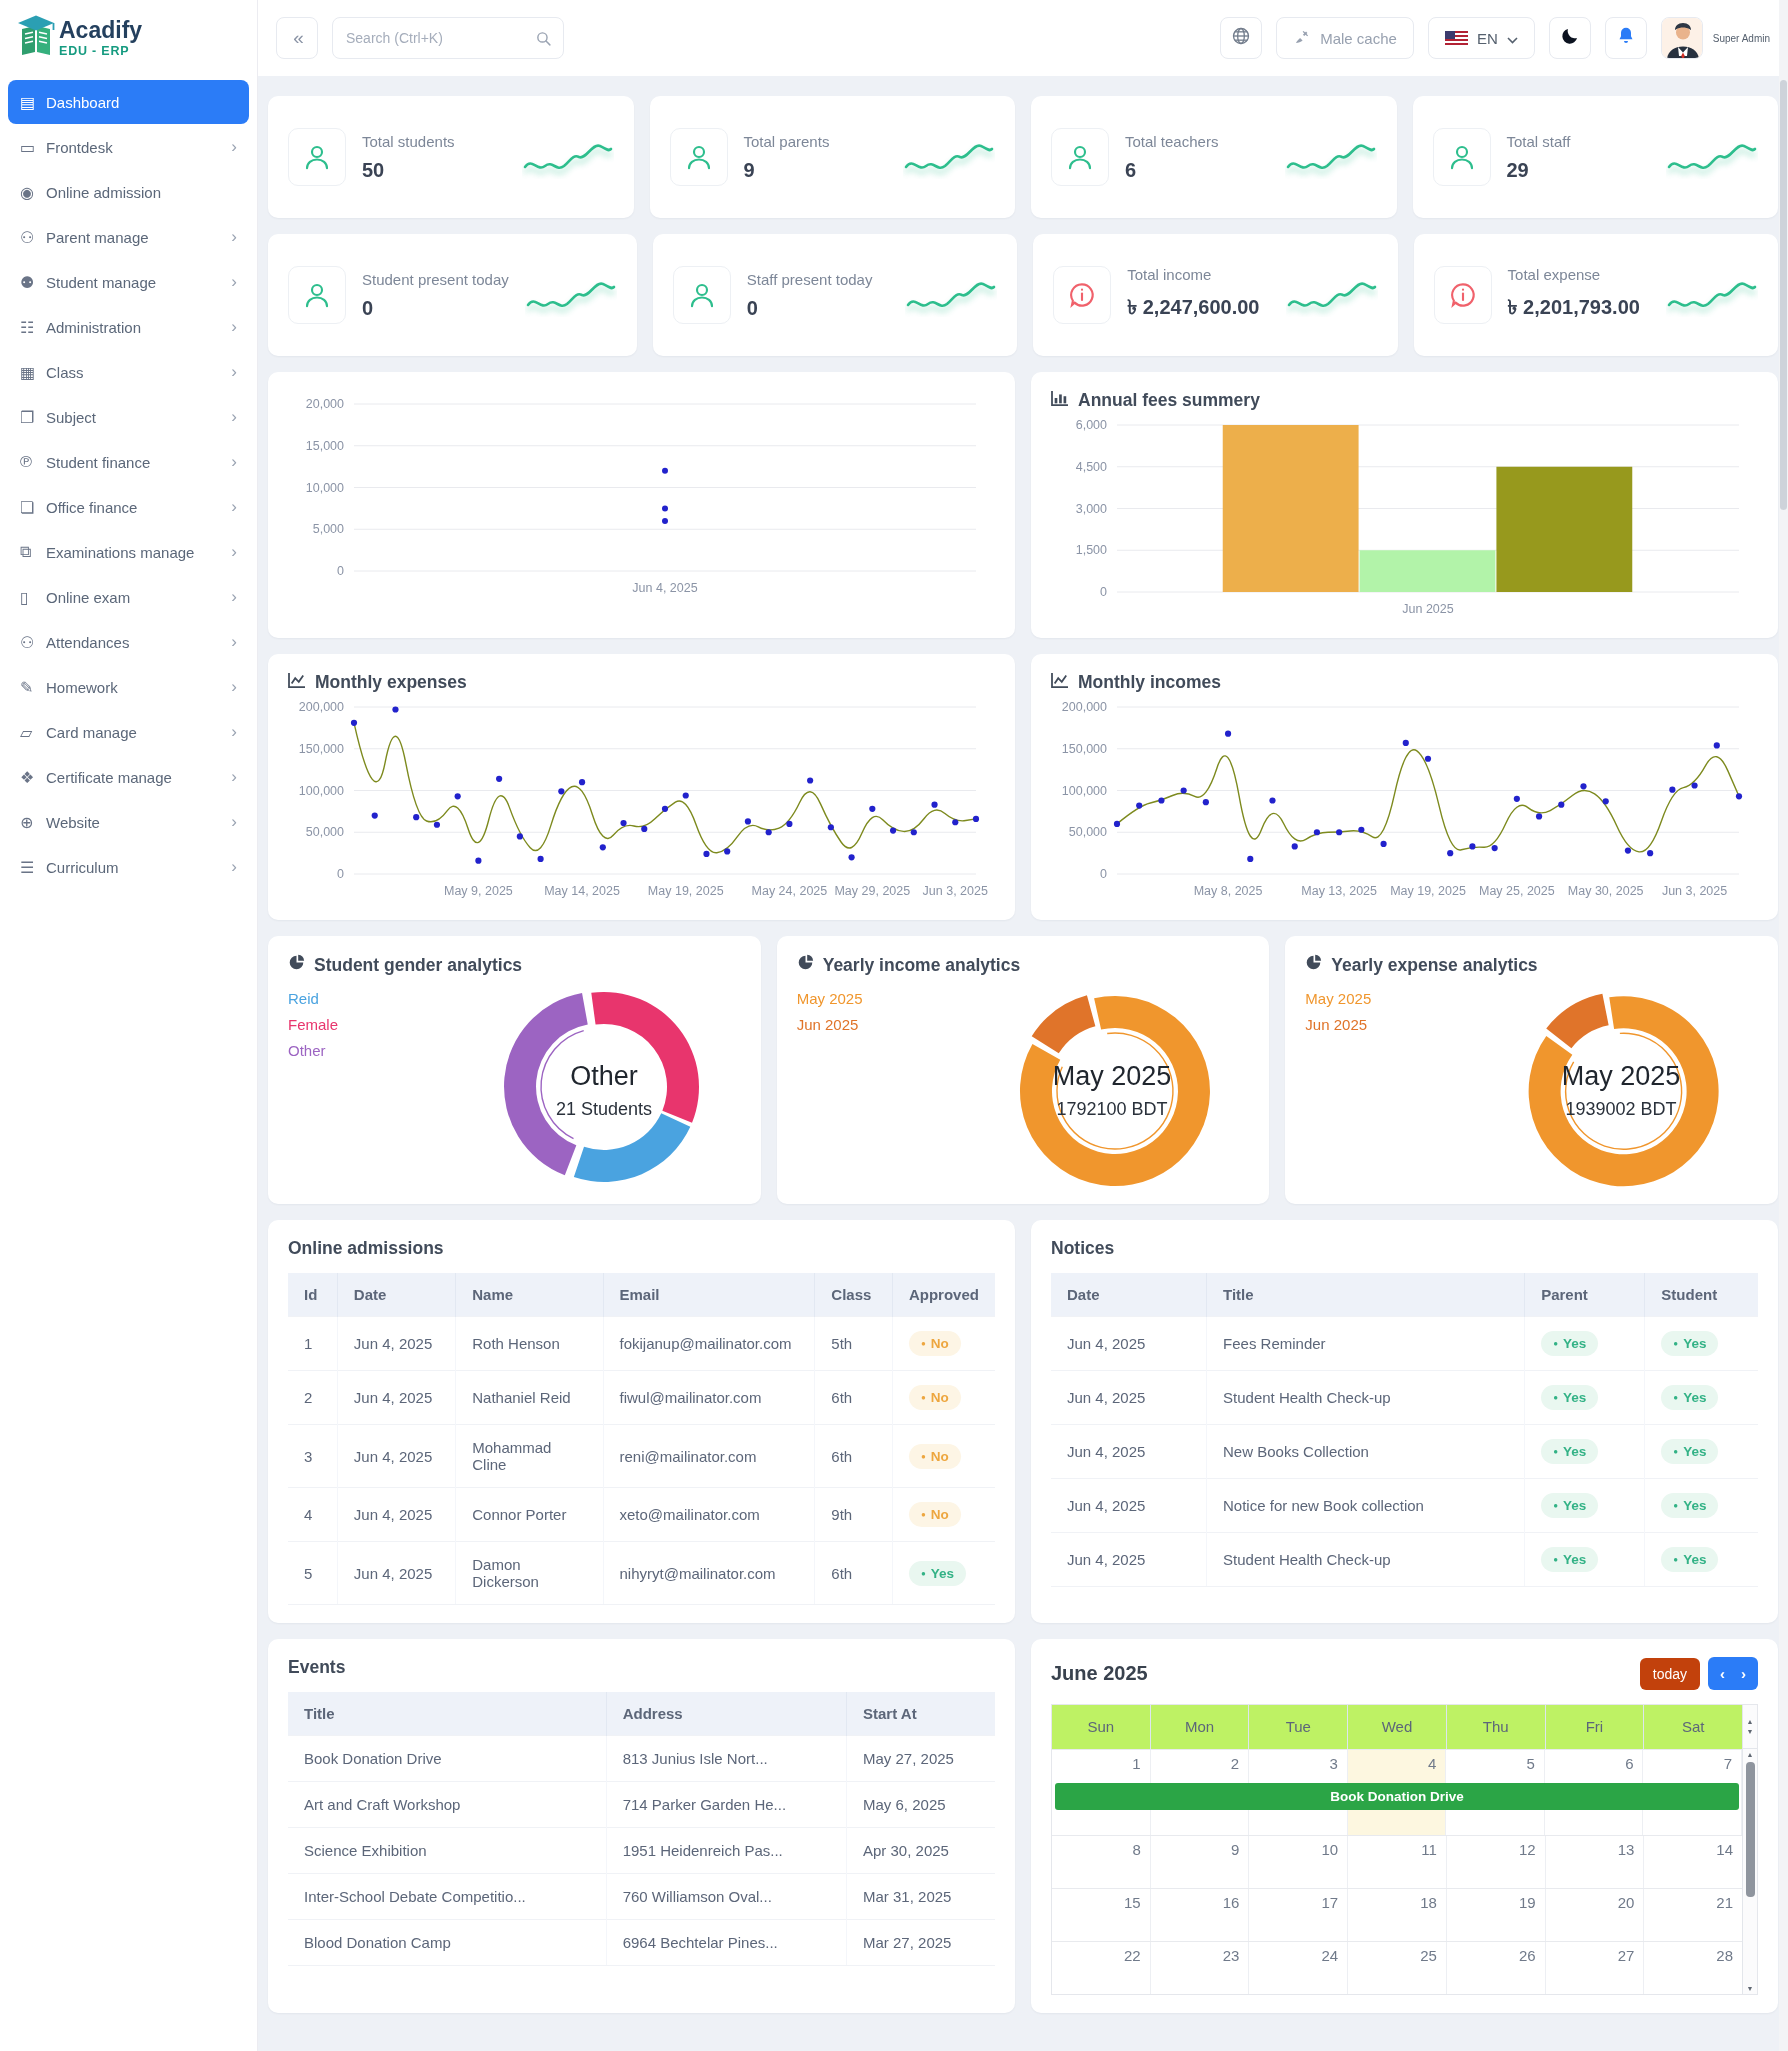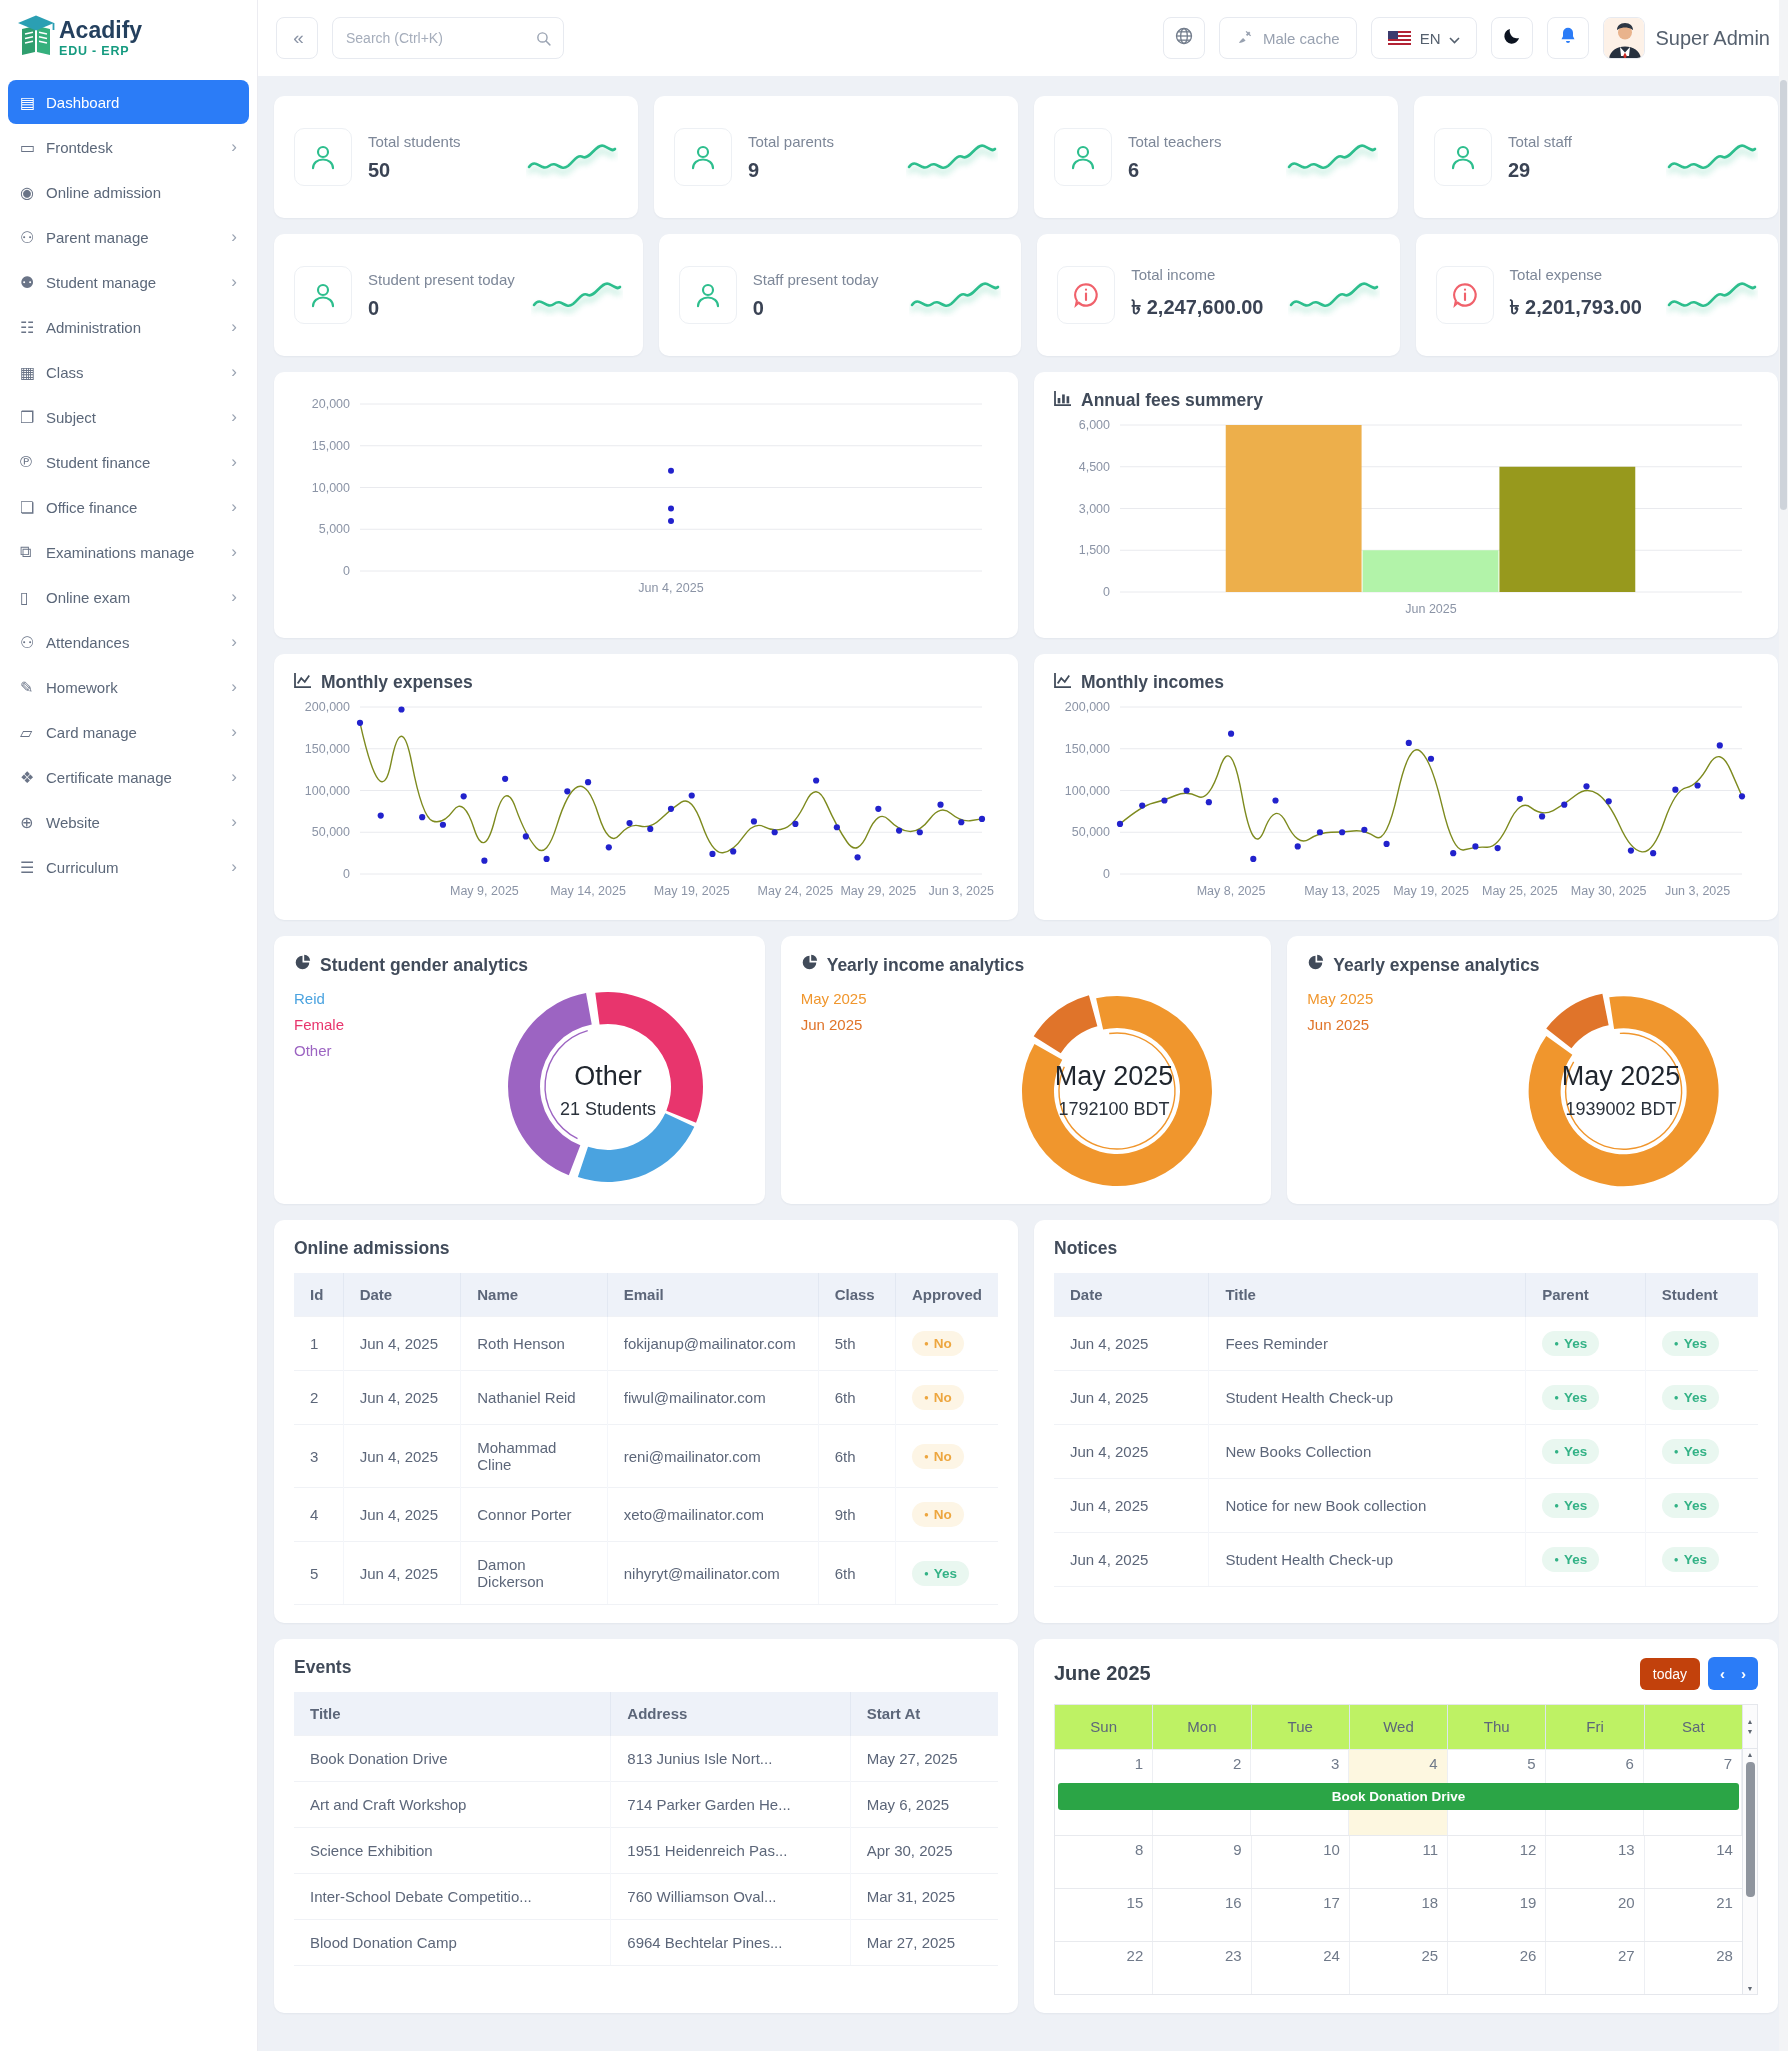--- a/index.html
+++ b/index.html
@@ -27,23 +27,23 @@
   .search input{border:0;outline:0;width:100%;height:100%;padding:0 36px 0 13px;font-size:14px;color:#55606e;background:transparent;font-family:inherit;}
   .search input::placeholder{color:#a5adbb;}
   .search .sicon{position:absolute;right:11px;top:12px;}
   .spacer{flex:1;}
   .txtbtn{height:42px;border:1px solid #e7eaf0;border-radius:8px;background:#fff;display:flex;align-items:center;gap:9px;padding:0 16px;font-size:15px;color:#98a1b0;cursor:pointer;}
   .flag{width:23px;height:15px;background:repeating-linear-gradient(#b22234 0 2px,#fff 2px 4px);position:relative;flex-shrink:0;}
   .flag::after{content:"";position:absolute;left:0;top:0;width:10px;height:8px;background:#3c3b6e;}
   .lang-lb{color:#55606e;}
   .user{display:flex;align-items:center;gap:10px;cursor:pointer;}
   .avatar{width:42px;height:42px;border-radius:8px;overflow:hidden;border:1px solid #e7eaf0;}
-  .uname{font-size:20px;color:#55606e;}
+  .uname{font-size:10px;color:#55606e;}
   
-  .content{padding:20px 10px 22px 16px;border-radius:9px;}
+  .content{padding:20px 10px 22px 10px;border-radius:9px;}
   .row{display:flex;gap:16px;margin-bottom:16px;}
   .card{background:#fff;border-radius:10px;box-shadow:0 1px 2px rgba(25,35,60,.05);}
   .stat{flex:1;display:flex;align-items:center;gap:16px;padding:24px 20px;height:122px;}
   .stat .ic{width:58px;height:58px;border:1px solid #edf0f4;border-radius:10px;display:flex;align-items:center;justify-content:center;flex-shrink:0;}
   .stat .tt{font-size:15px;color:#7d8798;margin-bottom:9px;white-space:nowrap;}
   .stat .vv{font-size:20px;color:#3a4354;font-weight:700;}
   .stat .spark{margin-left:auto;}
   .half{flex:1;padding:18px 20px;}
   .third{flex:1;padding:18px 20px;height:268px;position:relative;}
   .card-title{display:flex;align-items:center;gap:9px;font-size:17.5px;font-weight:700;color:#414b5a;}

